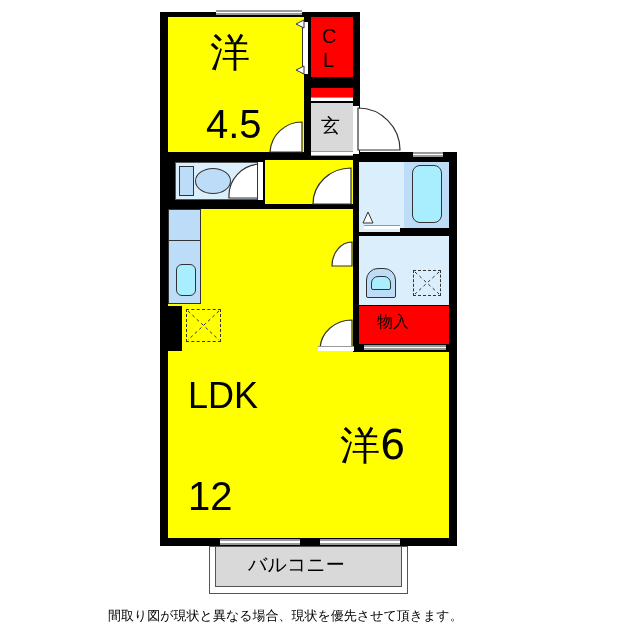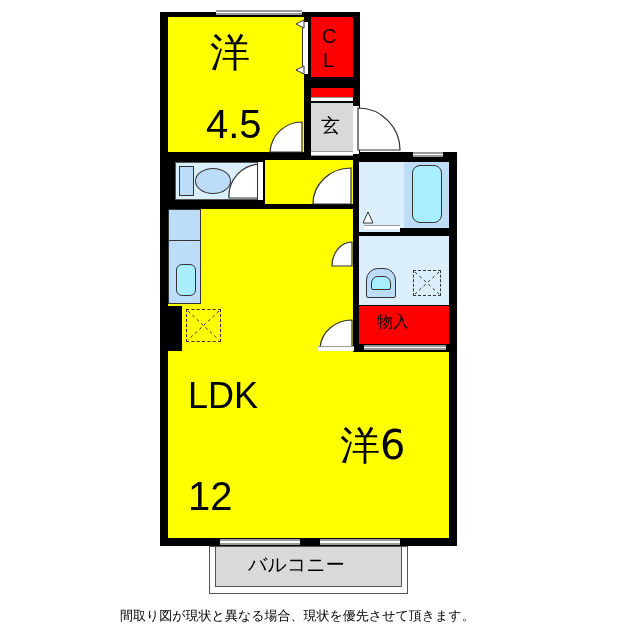--- a/index.html
+++ b/index.html
@@ -115,13 +115,13 @@
   </svg>
 <div class="abs" style="left:318px;top:346px;width:36px;height:5px;background:#fff;border-top:1px solid #999;"></div>
 <div class="abs lbl" style="left:340px;top:425px;font-size:40px;font-family:'DejaVu Sans',sans-serif;">洋6</div>
 
 <div class="abs win" style="left:220px;top:539px;width:80px;height:6px;"></div>
 <div class="abs win" style="left:320px;top:539px;width:80px;height:6px;"></div>
 <div class="abs" style="left:209px;top:546px;width:199px;height:48px;border:1px solid #555;background:#fff;"></div>
 <div class="abs gray" style="left:215px;top:546px;width:187px;height:41px;border:1px solid #555;"></div>
 <div class="abs lbl" style="left:248px;top:555px;font-size:19px;font-family:'DejaVu Sans',sans-serif;">バルコニー</div>
 
-<div class="abs lbl" style="left:120px;top:609px;font-size:13px;font-family:'DejaVu Sans',sans-serif;">間取り図が現状と異なる場合、現状を優先させて頂きます。</div>
+<div class="abs lbl" style="left:108px;top:609px;font-size:13px;font-family:'DejaVu Sans',sans-serif;">間取り図が現状と異なる場合、現状を優先させて頂きます。</div>
 
 </body></html>

